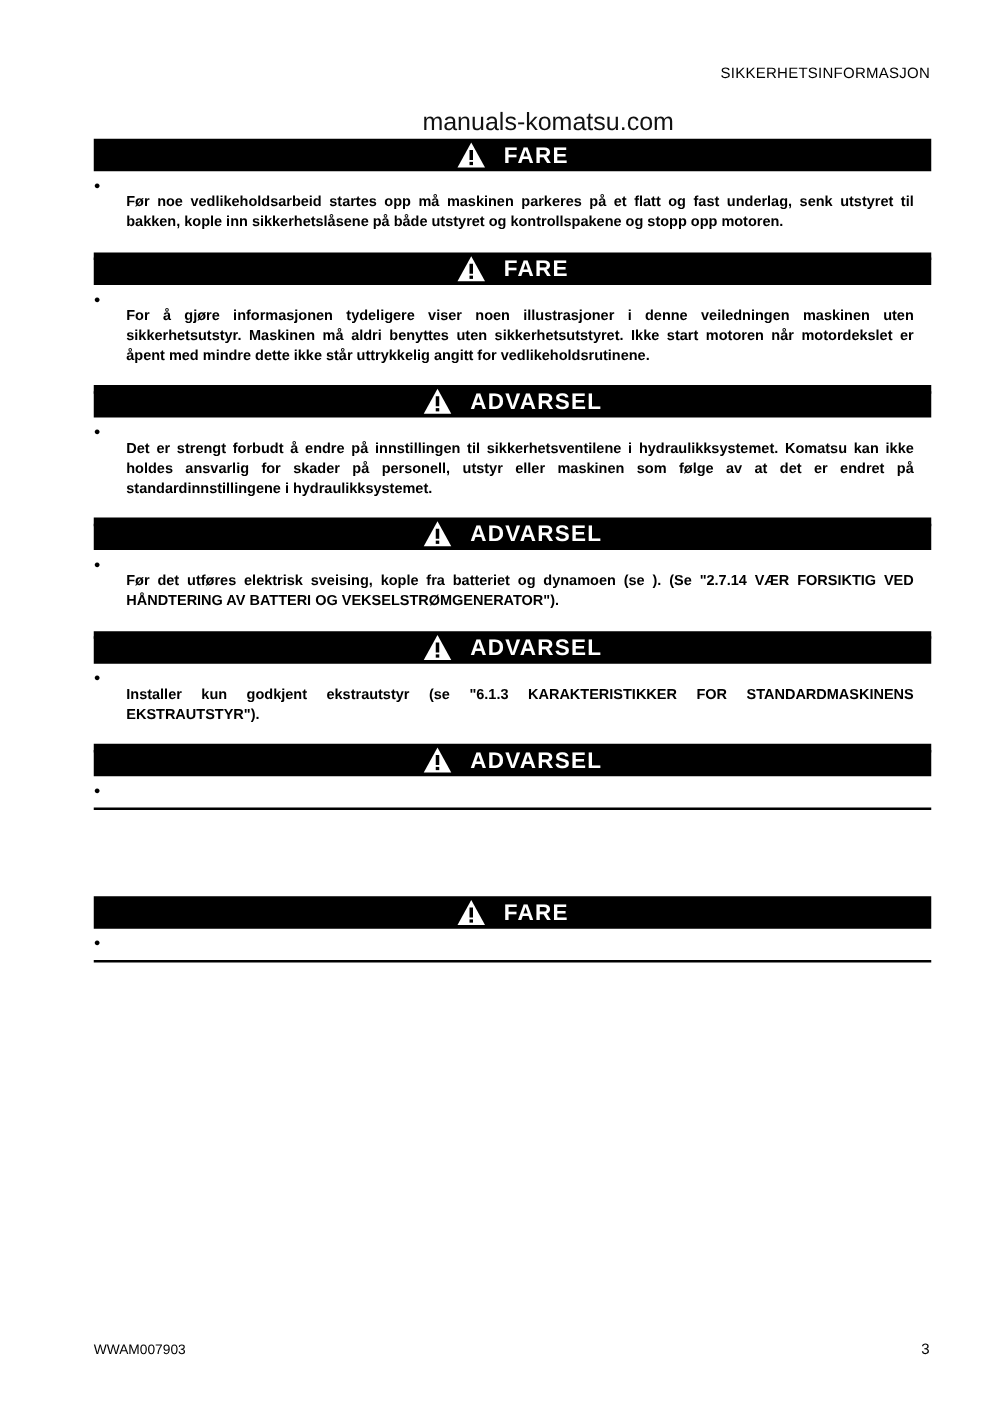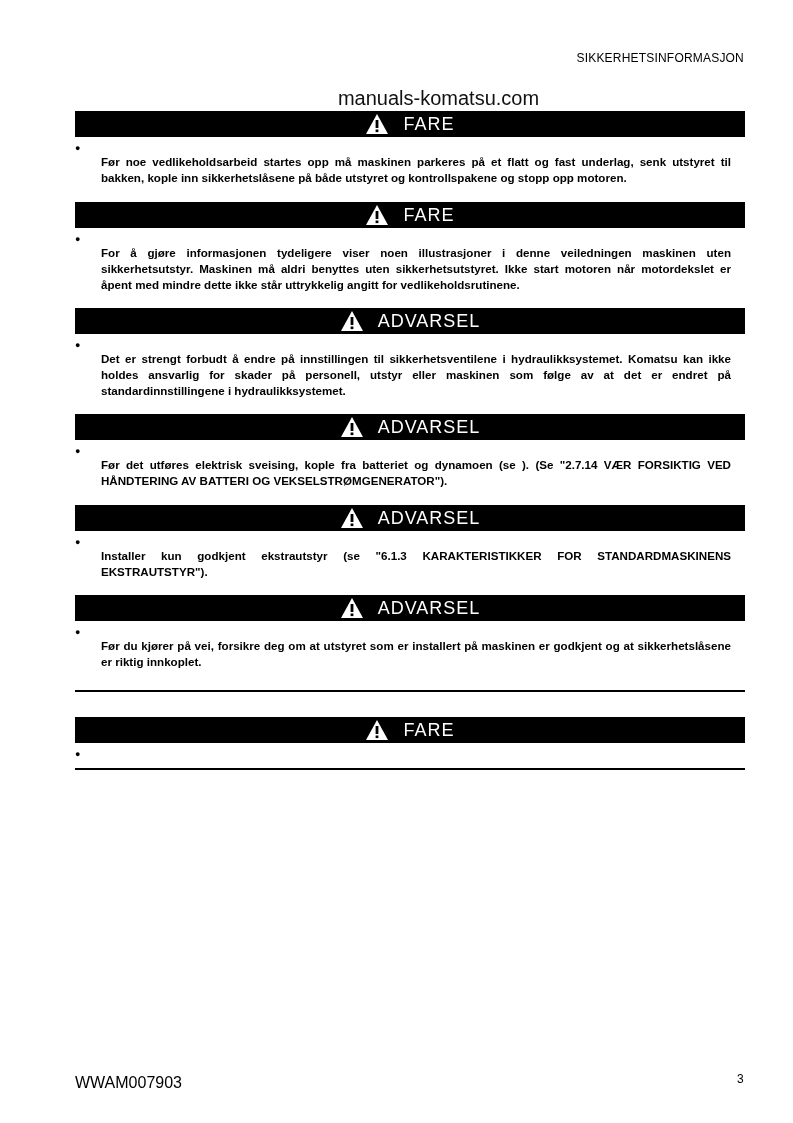--- a/index.html
+++ b/index.html
@@ -1,27 +1,27 @@
 <!DOCTYPE html>
 <html><head>
   <meta charset="utf-8">
   <style>
     html, body { margin: 0; padding: 0; background: #ffffff; }
     body { width: 793px; height: 1123px; position: relative; overflow: hidden; font-family: "Liberation Sans", sans-serif; color: #000; }
     .header-right { position: absolute; top: 51px; right: 49px; font-size: 12px; letter-spacing: 0.2px; }
     .watermark { position: absolute; top: 87px; left: 0; width: 877px; text-align: center; font-size: 20px; color: #111; }
     .block { position: absolute; left: 75px; width: 670px; }
-    .bar { height: 26px; background: #000; color: #fff; display: flex; align-items: center; justify-content: center; font-weight: normal; font-size: 18px; letter-spacing: 1px; }
+    .bar { height: 26px; background: #000; color: #fff; display: flex; align-items: center; justify-content: center; font-weight: bold; font-size: 18px; letter-spacing: 1px; }
     .bar .tri { width: 24px; height: 22px; margin-right: 14px; display: inline-block; }
     .content { padding: 3px 0 6px 0; font-size: 11.6px; font-weight: bold; line-height: 16px; border-bottom: 2px solid #000; }
     .item { display: flex; }
     .bullet { width: 12px; flex: none; font-size: 9px; line-height: 16px; }
     .text { flex: 1; text-align: justify; }
     .text p { margin: 14px; }
-    .footer-left { position: absolute; top: 1074px; left: 75px; font-size: 16px; }
+    .footer-left { position: absolute; top: 1074px; left: 75px; font-size: 11px; }
     .footer-right { position: absolute; top: 1072px; left: 737px; font-size: 12px; }
   </style>
 </head>
 <body>
 
 <div class="header-right">SIKKERHETSINFORMASJON</div>
 <div class="watermark">manuals-komatsu.com</div>
 
 <div class="block" style="top:111px;">
   <div class="bar">
@@ -124,21 +124,20 @@
         <polygon points="12,1 23,21 1,21" fill="#fff"></polygon>
         <rect x="10.6" y="7" width="2.8" height="8" fill="#000"></rect>
         <rect x="10.6" y="16.5" width="2.8" height="2.6" fill="#000"></rect>
       </svg>
     <span>ADVARSEL</span>
   </div>
   <div class="content">
     <div class="item">
       <span class="bullet">●</span>
       <div class="text">
-        <p>Før du kjører på vei, forsikre deg om at utstyret som er installert på maskinen er godkjent og at sikkerhetslåsene er riktig innkoplet.</p>
       </div>
     </div>
   </div>
 </div>
 
 <div class="block" style="top:717px;">
   <div class="bar">
     <svg class="tri" viewBox="0 0 24 22">
         <polygon points="12,1 23,21 1,21" fill="#fff"></polygon>
         <rect x="10.6" y="7" width="2.8" height="8" fill="#000"></rect>

